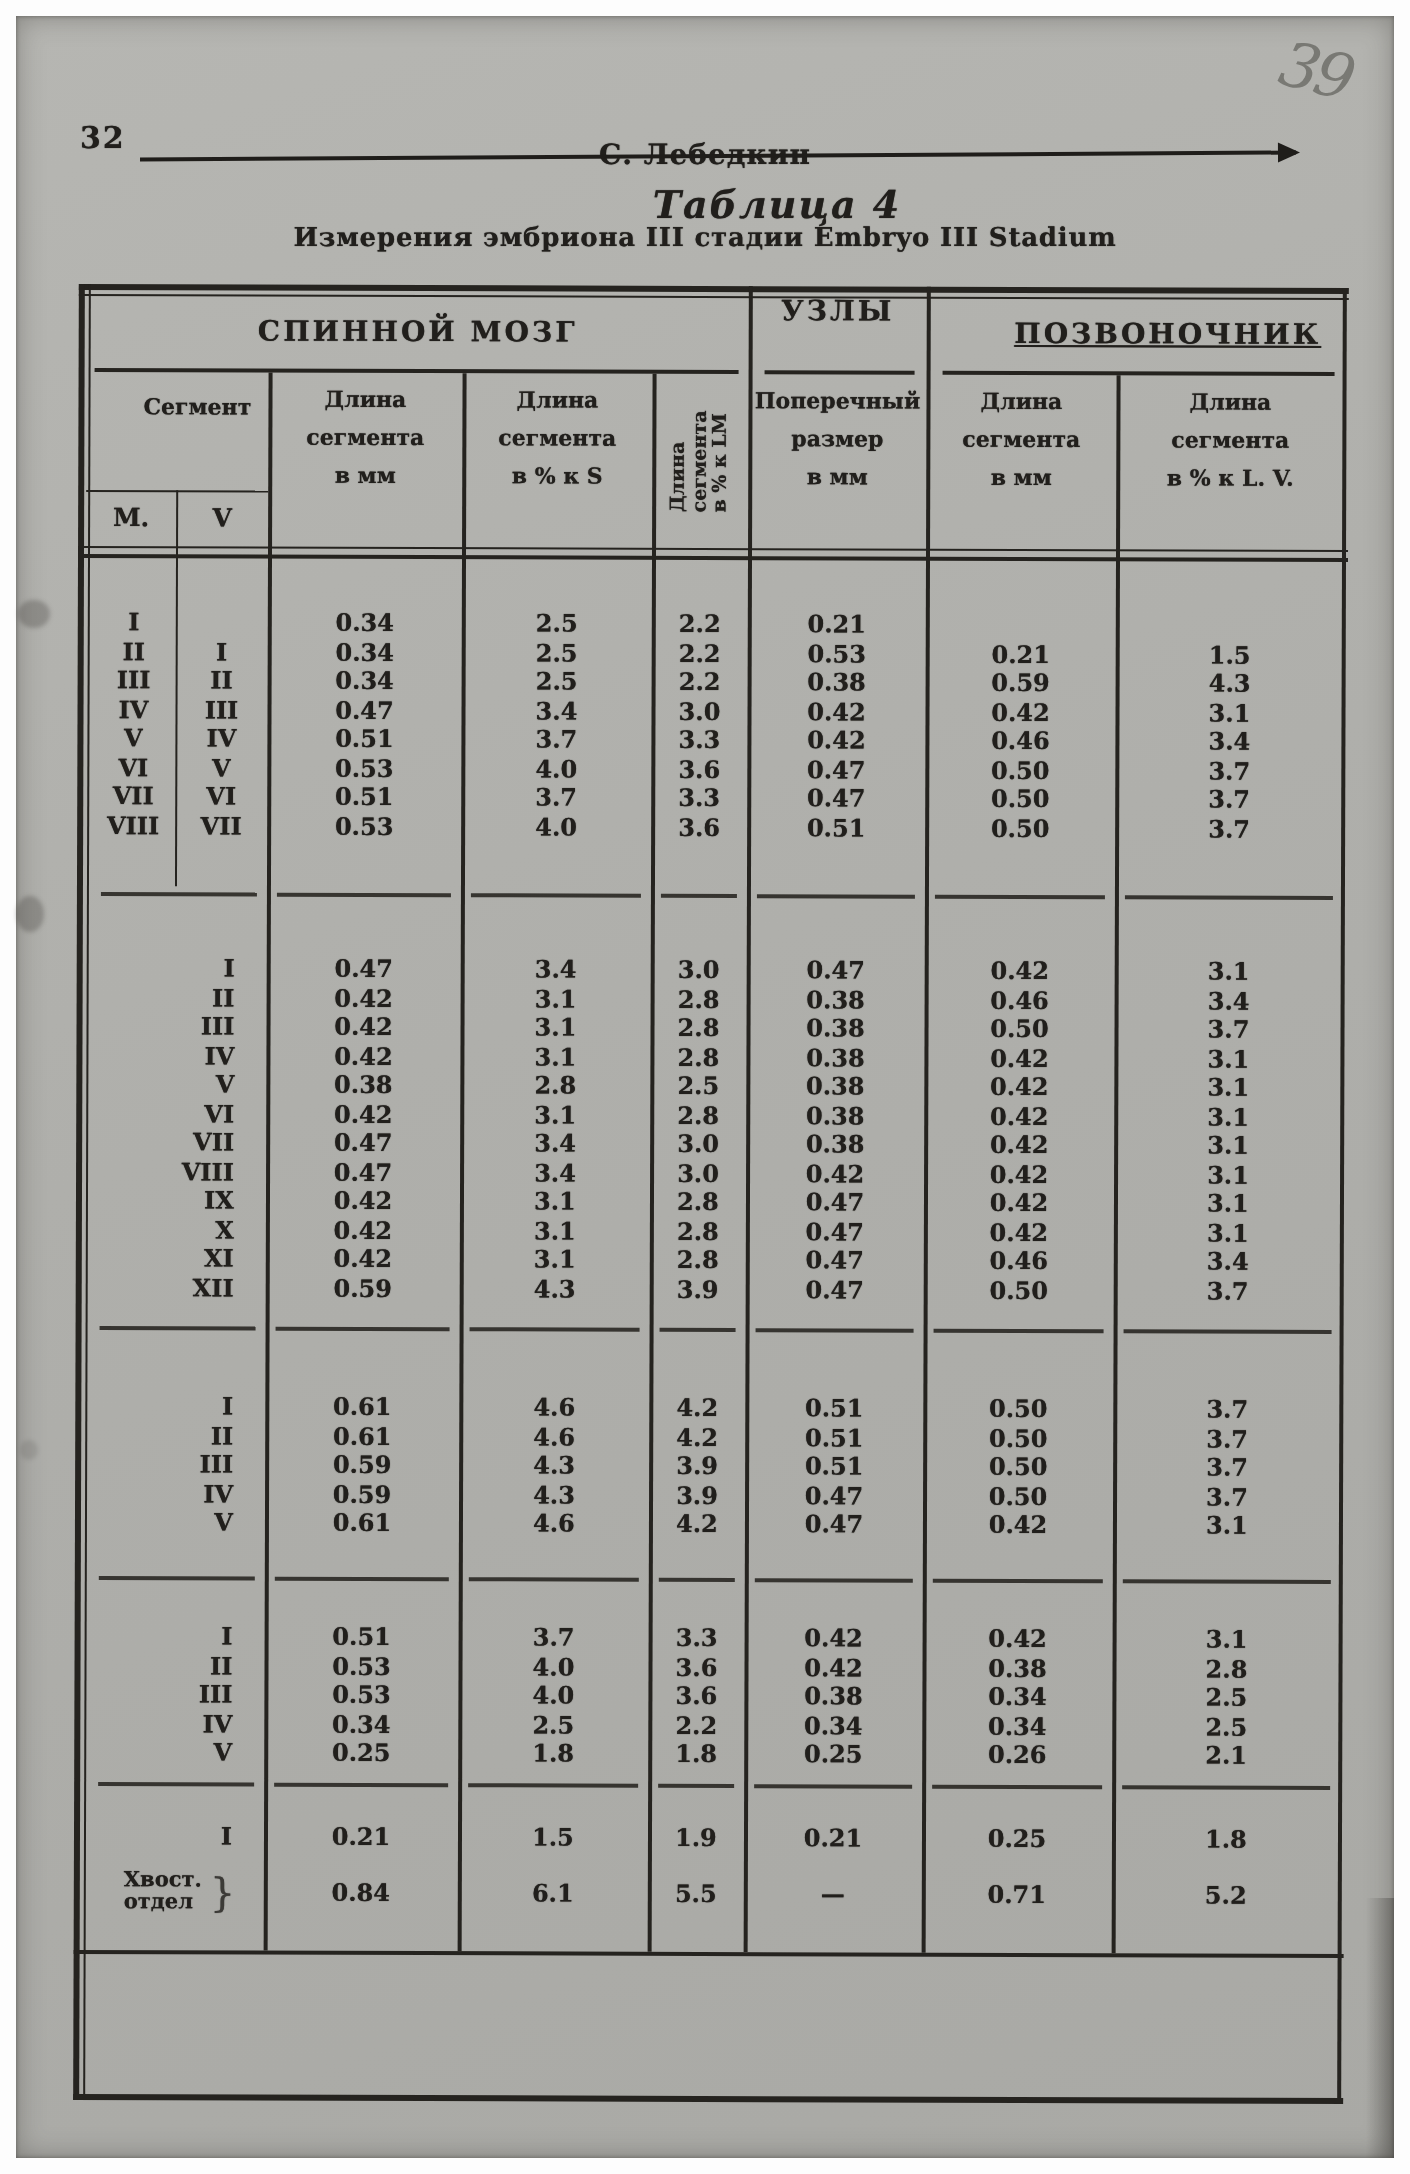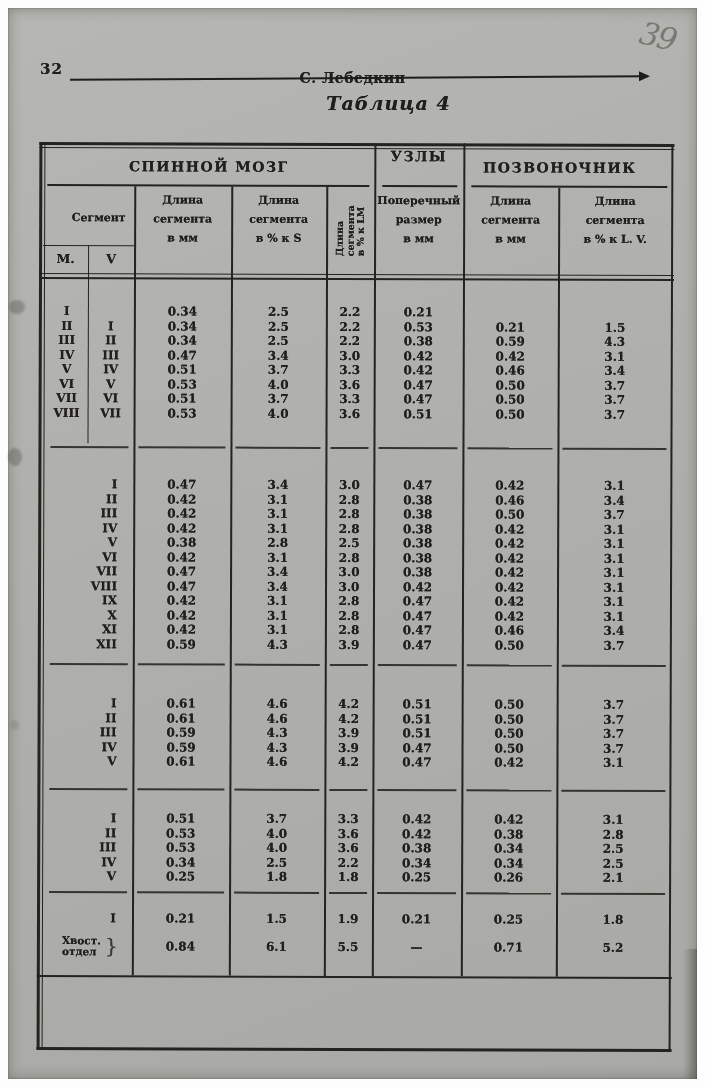--- a/index.html
+++ b/index.html
@@ -61,20 +61,21 @@
 <div class="page">
 
   <div class="abs ink pageno" style="left:32px;top:52px;">32</div>
   <div class="abs ink runhead ctr" style="left:0;top:50px;">С. Лебедкин</div>
   <div class="abs rule" style="left:62px;top:69px;width:578px;">
     <span class="arrowhead"></span>
   </div>
   <div class="abs handwrite" style="right:22px;top:10px;">39</div>
 
   <div class="abs ink caption ctr" style="left:0;top:84px;">Таблица 4</div>
+  <div class="abs ink title ctr" style="left:0;top:104px;">Измерения эмбриона III стадии  Embryo III Stadium</div>
 
   <div class="abs tbl">
 
     <div class="hline" style="left:0;top:0;width:635px;height:2.5px;"></div>
     <div class="hline" style="left:0;top:5px;width:635px;height:1px;"></div>
     <div class="vline" style="left:0;top:0;width:2.5px;height:908px;"></div>
     <div class="vline" style="left:5px;top:0;width:1px;height:908px;"></div>
     <div class="vline" style="left:632px;top:0;width:2px;height:908px;"></div>
     <div class="hline" style="left:0;top:905px;width:635px;height:3px;"></div>
 
@@ -89,23 +90,23 @@
     <div class="vline" style="left:49px;top:103px;width:1.4px;height:198px;"></div>
     <div class="vline" style="left:95px;top:44px;width:1.5px;height:789px;"></div>
     <div class="vline" style="left:192px;top:44px;width:1.5px;height:789px;"></div>
     <div class="vline" style="left:287px;top:44px;width:1.5px;height:789px;"></div>
     <div class="vline" style="left:335px;top:0;width:2px;height:833px;"></div>
     <div class="vline" style="left:424px;top:0;width:2px;height:833px;"></div>
     <div class="vline" style="left:519px;top:44px;width:1.5px;height:789px;"></div>
 
     <div class="abs ink ghead ctr" style="left:4px;top:11px;width:331px;">СПИННОЙ МОЗГ</div>
     <div class="abs ink ghead ctr" style="left:335px;top:0;width:89px;">УЗЛЫ</div>
-    <div class="abs ink ghead ctr" style="left:424px;top:11px;width:193px;">ПОЗВОНОЧНИК</div>
-
-    <div class="abs ink subhead ctr" style="left:4px;top:66px;width:111px;">Сегмент</div>
+    <div class="abs ink ghead ctr" style="left:448px;top:11px;width:193px;text-decoration:underline;">ПОЗВОНОЧНИК</div>
+
+    <div class="abs ink subhead ctr" style="left:4px;top:52px;width:111px;">Сегмент</div>
     <div class="abs ink mv ctr" style="left:4px;top:106px;width:45px;">М.</div>
     <div class="abs ink mv ctr" style="left:49px;top:106px;width:46px;">V</div>
 
     <div class="abs ink subhead ctr" style="left:95px;top:48px;width:97px;">
       <div>Длина</div>
       <div>сегмента</div>
       <div>в мм</div>
     </div>
     <div class="abs ink subhead ctr" style="left:192px;top:48px;width:95px;">
       <div>Длина</div>

